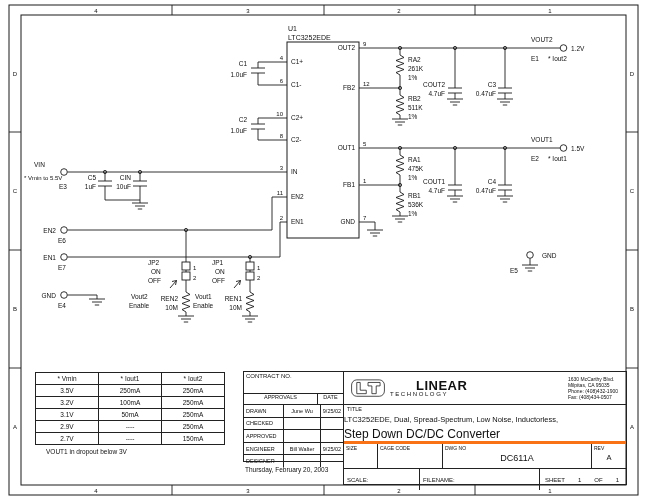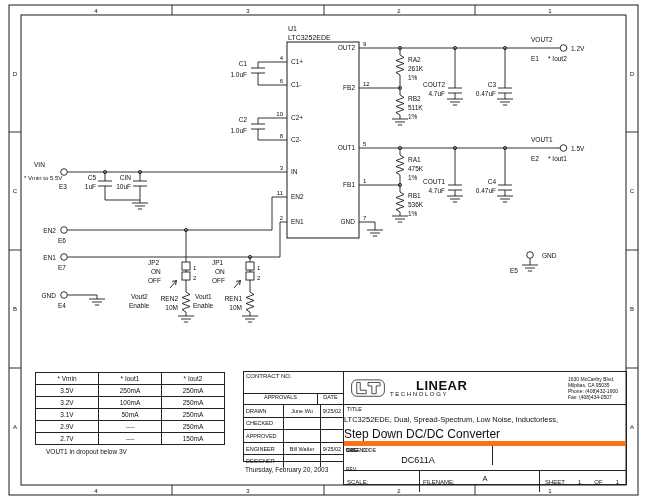--- a/index.html
+++ b/index.html
@@ -32,21 +32,21 @@
   #tblock{left:343px;top:371px;width:284px;height:114px;border:1px solid #222;}
   #rowA{height:32px;display:flex;align-items:center;}
   #rowA .lg{margin-left:6px;}
   #rowA .lint{font-size:13px;font-weight:bold;letter-spacing:.5px;line-height:11px;margin-left:2px;padding-left:28px;}
   #rowA .ltec{font-size:6px;letter-spacing:1.6px;margin-left:4px;}
   #rowA .addr{margin-left:auto;margin-right:8px;font-size:5px;line-height:6px;}
   #rowB{height:36px;border-top:1px solid #222;position:relative;text-align:left;}
   #rowB .lbl{position:absolute;top:1px;left:3px;font-size:5.5px;}
   #rowB .l1{font-size:7.5px;padding-top:10px;}
   #rowB .l2{font-size:12px;padding-top:3px;}
-  #rowC{height:24px;border-top:5px solid #f97316;display:flex;flex-direction:column;}
+  #rowC{height:24px;border-top:3px solid #f97316;display:flex;}
   #rowC > div{border-right:1px solid #222;position:relative;}
   #rowC > div:last-child{border-right:none;}
   #rowC .clbl{position:absolute;top:1px;left:2px;font-size:5px;}
   #rowC .cval{text-align:center;padding-top:9px;font-size:9px;}
   #rowC .rval{text-align:center;padding-top:9px;font-size:7.5px;}
   #rowD{height:21px;border-top:1px solid #222;display:flex;font-size:6px;}
   #rowD > div{border-right:1px solid #222;display:flex;align-items:center;}
   #rowD > div:last-child{border-right:none;}
   #rowD .s1{width:72px;padding-left:3px;}
   #rowD .s2{width:116px;padding-left:3px;}

